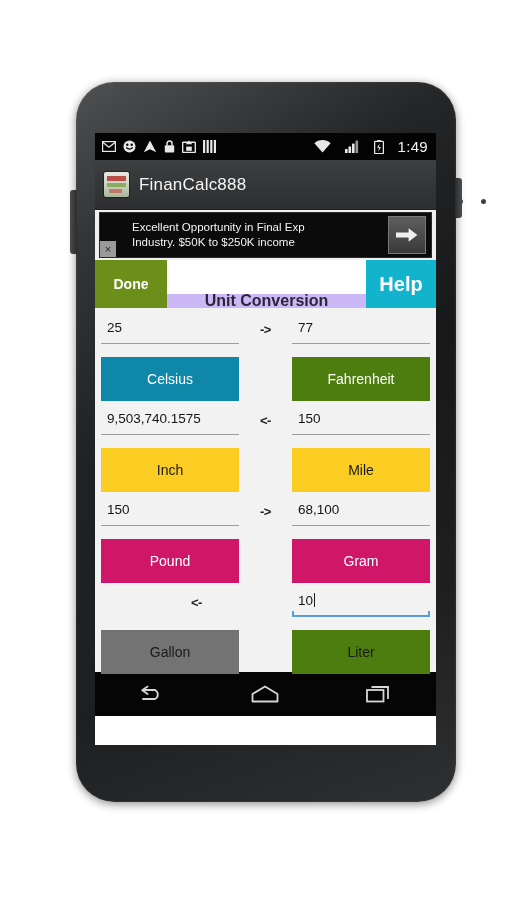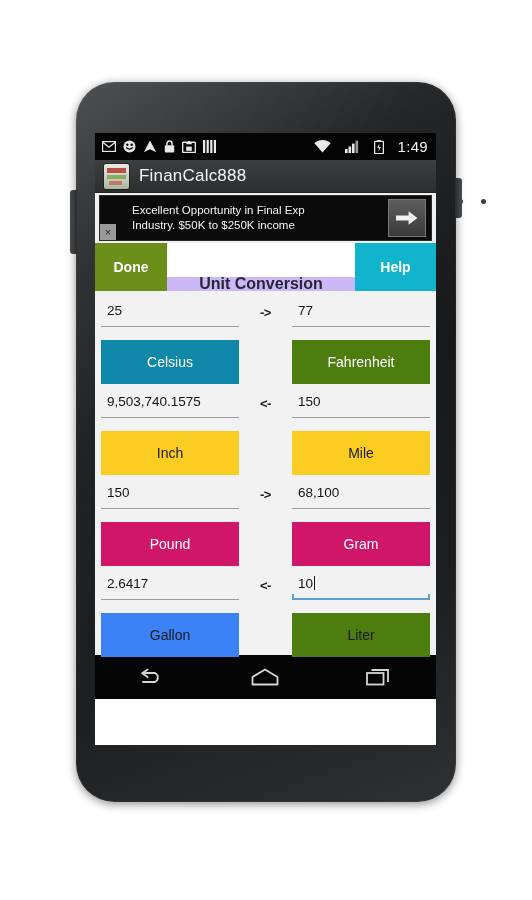--- a/index.html
+++ b/index.html
@@ -68,21 +68,21 @@
     display: flex; align-items: center; justify-content: space-between;
     padding: 0 8px 0 7px;
   }
   #status-left { display: flex; align-items: center; gap: 7px; }
   #status-right { display: flex; align-items: center; gap: 14px; }
   .sicon { color: #e8e8e8; display: inline-flex; align-items: center; }
   #status-clock { color: #f2f2f2; font-size: 15px; letter-spacing: .3px; }
 
   
   #app-title-bar {
-    height: 33px;
+    height: 50px;
     background: linear-gradient(180deg,#3d3f41 0%,#343638 50%,#2c2e30 100%);
     display: flex; align-items: center; gap: 10px; padding-left: 9px;
     border-bottom: 1px solid #1e2022;
   }
   #app-icon {
     width: 25px; height: 25px; border-radius: 2px;
     background: linear-gradient(180deg,#e9eae4 0%,#c8cfc0 55%,#a9b79a 100%);
     position: relative; overflow: hidden; flex: 0 0 auto;
     box-shadow: 0 0 0 1px rgba(0,0,0,.35);
   }
@@ -124,23 +124,23 @@
     width: 72px; background: #6b8f18; color: #ffffff;
     display: flex; align-items: center; justify-content: center;
     font-size: 14px; font-weight: bold;
   }
   #tab-title {
     flex: 1; background: #cdb8f7; color: #272736;
     display: flex; align-items: center; justify-content: center;
     font-size: 16px; font-weight: bold; margin-top: 34px;
   }
   #tab-help {
-    width: 81px; background: #12b4cd; color: #ffffff;
-    display: flex; align-items: center; justify-content: center;
-    font-size: 14px; font-weight: bold;
+    width: 70px; background: #12b4cd; color: #ffffff;
+    display: flex; align-items: center; justify-content: center;
+    font-size: 20px; font-weight: bold;
   }
 
   
   #conversion-body {
     background: #f2f2f2; height: 364px; padding: 8px 0 0 0;
   }
   .conv-row { height: 91px; padding: 0 6px; }
   .conv-values {
     height: 36px; display: flex; align-items: flex-start;
   }
@@ -330,26 +330,25 @@
         <div class="value-field">68,100</div>
       </div>
       <div class="conv-units">
         <div class="unit-button unit-light-text" style="background:#d01669">Pound</div>
         <div class="unit-button unit-light-text" style="background:#d01669">Gram</div>
       </div>
     </div>
 
     <div class="conv-row">
       <div class="conv-values">
-        <div class="value-field">2.6417</div>
         <div class="arrow-sep">&lt;-</div>
         <div class="value-field focused"><span>10</span><span class="caret"></span></div>
       </div>
       <div class="conv-units">
-        <div class="unit-button unit-dark-text" style="background:#3b82f6">Gallon</div>
+        <div class="unit-button unit-dark-text" style="background:#737373">Gallon</div>
         <div class="unit-button unit-dark-text" style="background:#4d7c0f">Liter</div>
       </div>
     </div>
 
   </div>
 
   <div id="nav-bar">
     <div class="nav-btn">
       <svg width="26" height="18" viewBox="0 0 26 18">
           <path d="M4 14 H16 a5 5 0 0 0 0-9 H5.5" fill="none" stroke="#d6d6d6" stroke-width="1.8" stroke-linecap="round"></path>

